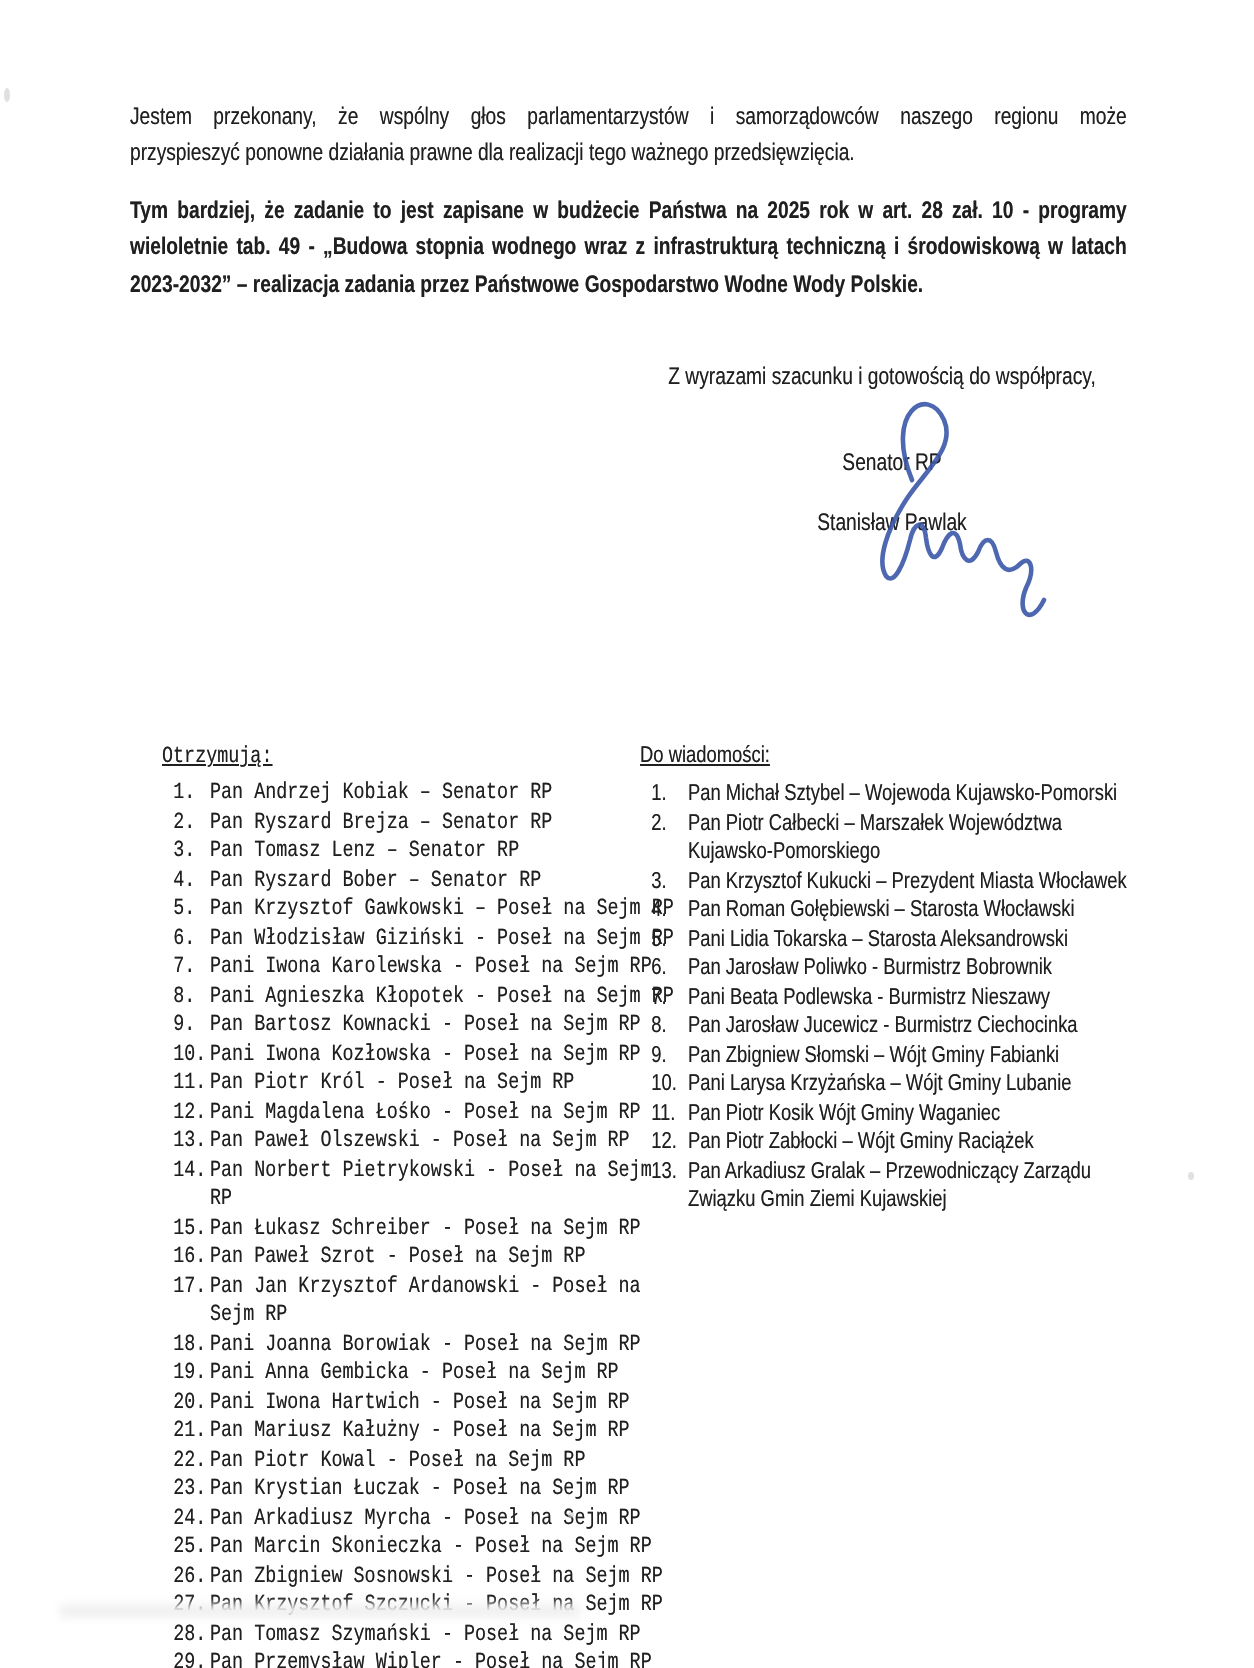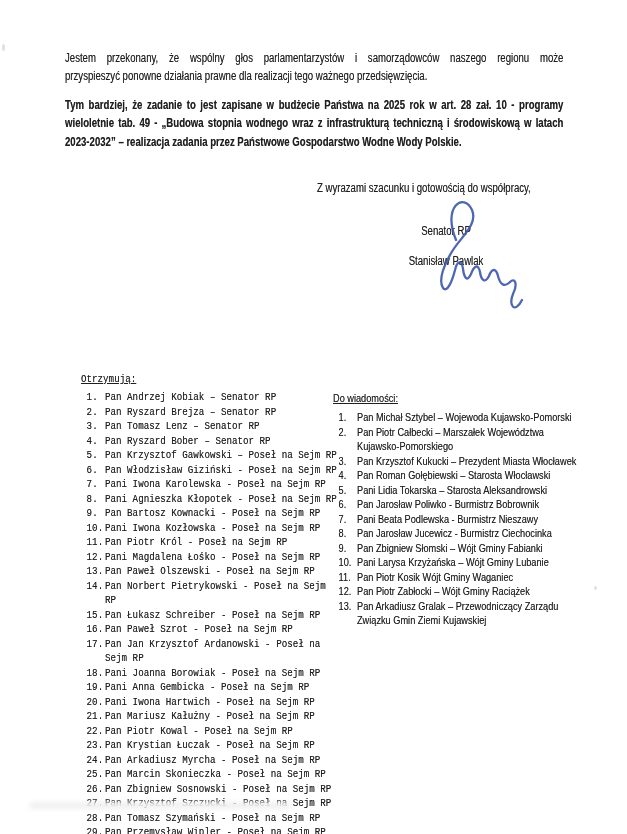--- a/index.html
+++ b/index.html
@@ -14,33 +14,33 @@
   .para .line {
     width:623px; transform:scaleX(0.8); transform-origin:0 0;
     font-size:12px; line-height:18.3px;
     text-align:justify; text-align-last:justify;
     white-space:normal;
   }
   .para .line:last-child { text-align-last:left; }
   .para1 { top:49px; }
   .para2 { top:96px;font-weight:bold; }
 
-  .closing { position:absolute; left:317px; top:181px; }
+  .closing { position:absolute; left:317px; top:181px;text-align:center; }
   .closing-inner { width:310px; transform:scaleX(0.8); transform-origin:0 0; font-size:12px; line-height:15px; }
 
   .signer-title { position:absolute; left:390px; top:224px; }
   .signer-name  { position:absolute; left:390px; top:254px; }
   .sig-text-inner { width:140px; transform:scaleX(0.8); transform-origin:0 0; font-size:12px; text-align:center; }
 
   .signature { position:absolute; left:398px; top:196px; width:135px; height:128px; z-index:3; }
 
   
   .col { position:absolute; top:371px; }
   .col-left  { left:81px;  width:256px;font-family:Liberation Mono, monospace; }
-  .col-right { left:333px; width:262px;margin-top:20px; }
+  .col-right { left:320px; width:262px; }
   .col-inner { transform:scaleX(0.8); transform-origin:0 0; }
   .col-left  .col-inner { width:320px; }
   .col-right .col-inner { width:328px; }
   .list-header {
     font-size:11.5px; font-weight:normal; text-decoration:underline;
     margin:0 0 4px 0; line-height:15px;
   }
   .num-list { list-style:none; counter-reset:n; margin:0; padding:0; }
   .num-list li {
     counter-increment:n; position:relative; padding-left:30px;

